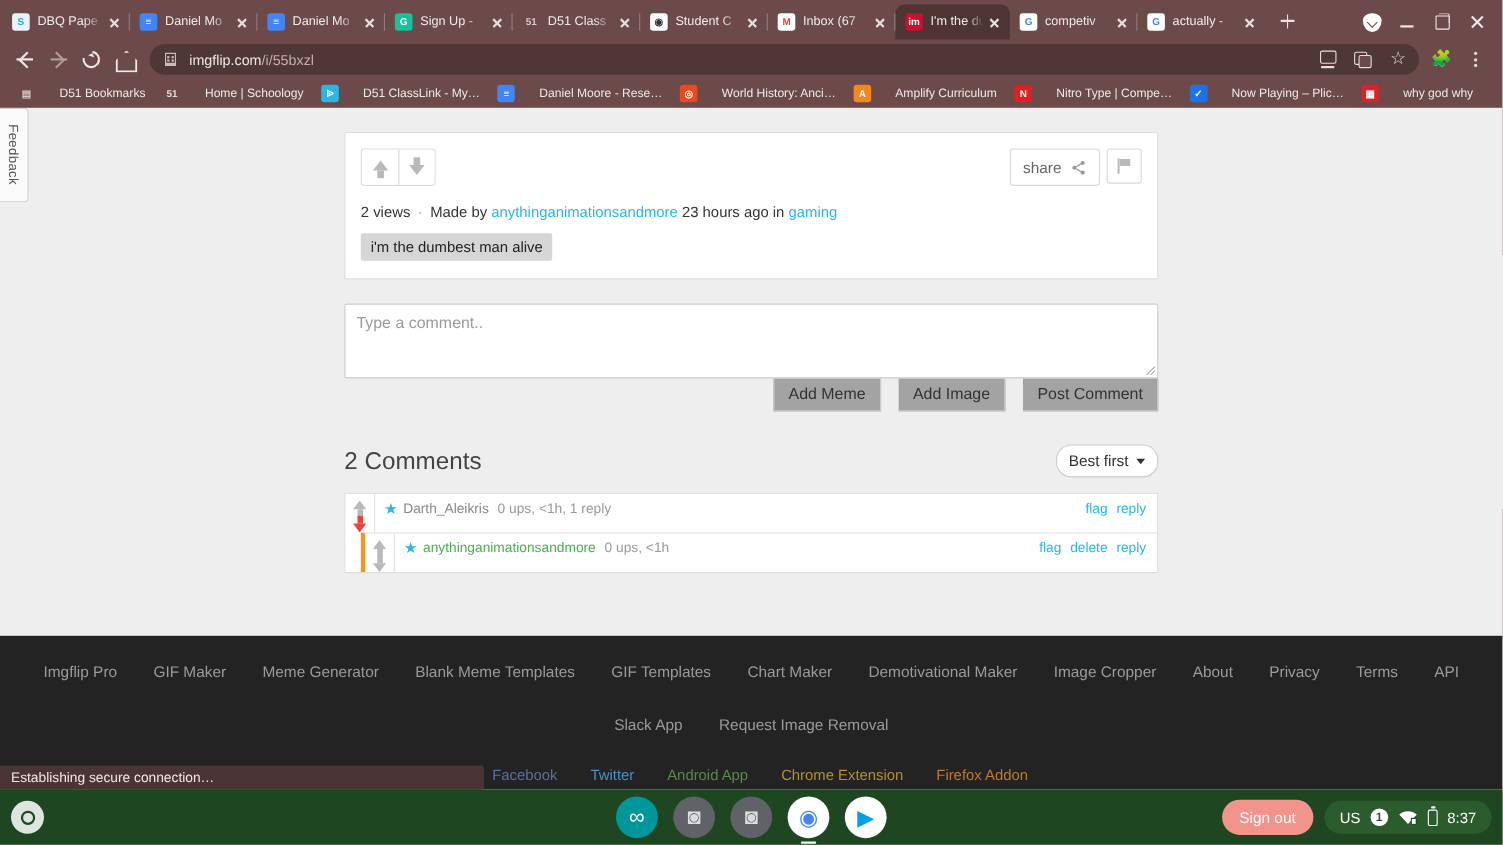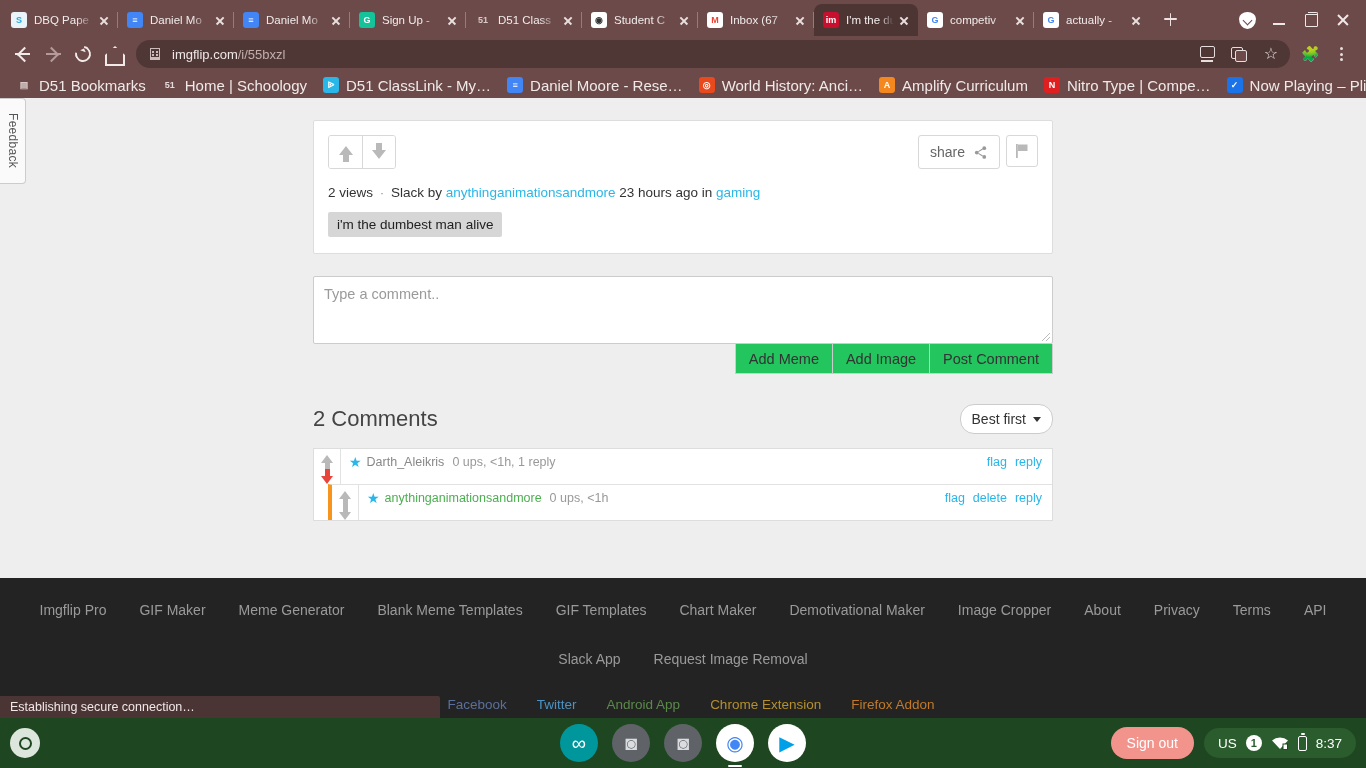--- a/index.html
+++ b/index.html
@@ -95,21 +95,21 @@
   .ic-translate::after { content:""; position:absolute; right:1px; bottom:1px; width:10px;height:10px; border:1.6px solid currentColor; border-radius:2px; background:#6b4a49; }
   .ic-star { font-size: 16px; line-height: 18px; text-align: center; }
   .ic-puzzle { font-size: 15px; line-height: 18px; text-align: center; }
   .ic-menu { display:flex; flex-direction:column; align-items:center; justify-content:center; gap:2.5px; }
   .ic-menu i { width: 3px; height: 3px; border-radius: 50%; background: currentColor; display:block; }
 
   
   .bookmarks { height: 26px; display: flex; align-items: center; padding: 0 8px; gap: 0; }
   .bm { display: flex; align-items: center; padding: 0 8px; height: 22px; white-space: nowrap; }
   .bm-ic { width: 16px; height: 16px; flex:0 0 16px; margin-right: 7px; border-radius: 3px; display:flex; align-items:center; justify-content:center; font-size:9px; font-weight:bold; color:#fff; overflow:hidden; }
-  .bm-label { font-size: 15px; color: #f0e9e8; }
+  .bm-label { font-size: 11px; color: #f0e9e8; margin-left: 15px; }
 
   
   .page { position: absolute; top: 98px; left: 0; width: 1366px; height: 620px; background: #eeeeee; overflow: hidden; }
   .feedback-tab {
     position: absolute; left: 0; top: 98px; width: 26px; height: 86px;
     background: #fafafa; border: 1px solid #ccc; border-left: none; border-radius: 0 4px 4px 0;
     display: flex; align-items: center; justify-content: center;
   }
   .feedback-tab span {
     font-size: 12px; color: #555; writing-mode: vertical-rl; letter-spacing: 0.3px;
@@ -145,21 +145,21 @@
   .comment-area { margin-top: 22px; }
   .comment-input {
     width: 100%; height: 68px; border: 1px solid #ccc; background: #fff; border-radius: 2px;
     padding: 9px 10px; font-size: 14.5px; color: #9a9a9a; position: relative;
   }
   .comment-input::after {
     content:""; position:absolute; right:2px; bottom:2px; width:8px; height:8px;
     background: linear-gradient(135deg, transparent 45%, #bbb 45%, #bbb 55%, transparent 55%, transparent 70%, #bbb 70%, #bbb 80%, transparent 80%);
   }
   .cbtns { display: flex; justify-content: flex-end; }
-  .cbtn { height: 30px; border: 1px solid #ccc; border-top: none; background: #22c55e; padding: 0 13px; font-size: 14.5px; color: #333; display:flex; align-items:center; }
+  .cbtn { height: 30px; border: 1px solid #ccc; border-top: none; background: #a3a3a3; padding: 0 13px; font-size: 14.5px; color: #333; display:flex; align-items:center;margin-left:16px; }
   .cbtn + .cbtn { border-left: none; text-align: center; }
 
   .comments-head { display: flex; align-items: center; margin-top: 30px; }
   .comments-title { font-size: 22px; color: #444; font-weight: normal; }
   .sortbtn { margin-left: auto; border: 1px solid #ccc; background: #fff; border-radius: 14px; padding: 6px 11px; font-size: 14px; color: #333; display: flex; align-items: center; gap: 7px; }
   .caret { width:0;height:0;border-left:4.5px solid transparent;border-right:4.5px solid transparent;border-top:5px solid #333; }
 
   .comment-list { margin-top: 14px; background: #fff; border: 1px solid #ddd; }
   .comment { display: flex; }
   .comment + .comment { border-top: 1px solid #e2e2e2; }
@@ -382,21 +382,21 @@
                 <rect x="1" y="1" width="1.8" height="14" fill="#b9b9b9"></rect>
                 <path d="M3 1.5 L12.5 1.5 L12.5 8 L3 8 Z" fill="#b9b9b9"></path>
               </svg>
             </div>
           </div>
         </div>
 
         <div class="meta">
           <span>2 views</span>
           <span class="sep">·</span>
-          <span>Slack by</span>
+          <span>Made by</span>
           <a href="#">anythinganimationsandmore</a>
           <span>23 hours ago</span>
           <span>in</span>
           <a href="#">gaming</a>
         </div>
 
         <div class="title-chip">i'm the dumbest man alive</div>
       </div>
 
       <div class="comment-area">

